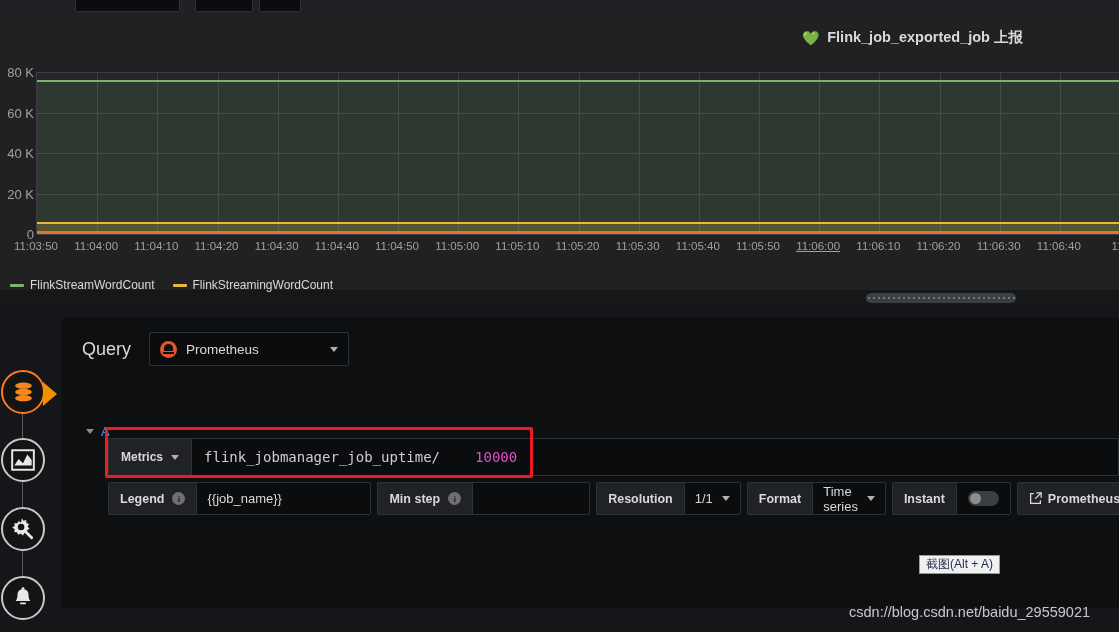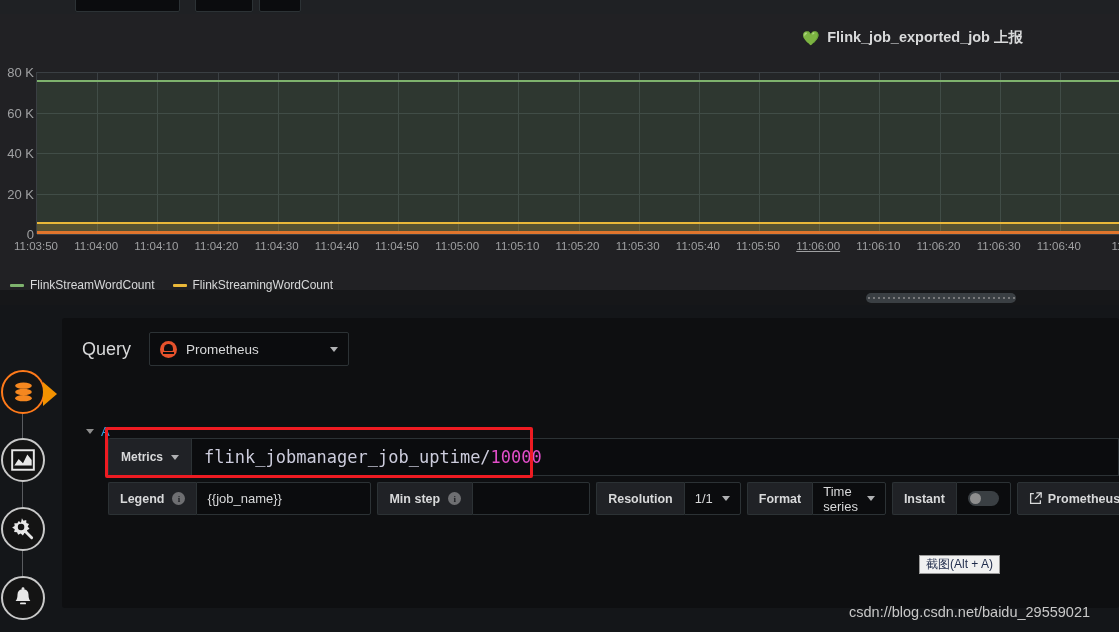--- a/index.html
+++ b/index.html
@@ -133,22 +133,23 @@
   .seg {
     height: 38px; display: flex; align-items: center;
     background: #202226; border: 1px solid #2c3235; border-right: none;
     padding: 0 12px; font-size: 12px; font-weight: bold; color: #d8d9da;
     gap: 8px; white-space: nowrap;
   }
   .metrics-btn { border-radius: 2px 0 0 2px; cursor: pointer; }
   .expr-field {
     flex: 1; height: 38px; background: #0b0c0e; border: 1px solid #2c3235;
     display: flex; align-items: center; padding: 0 12px;
-    font-family: "DejaVu Sans Mono", monospace; font-size: 17px; color: #ccccdc;
+    font-family: "DejaVu Sans Mono", monospace; font-size: 14px; color: #ccccdc;
     cursor: text;
+    gap: 35px;
   }
   .expr-num { color: #e24ec9; }
 
   .opt-row { display: flex; align-items: center; gap: 6px; margin-top: 6px; }
   .field-group { display: flex; align-items: center; }
   .fg-label {
     height: 33px; background: #202226; border: 1px solid #2c3235; border-right: none;
     display: flex; align-items: center; gap: 8px; padding: 0 11px;
     font-size: 12.5px; font-weight: bold; color: #d8d9da;
     border-radius: 2px 0 0 2px; white-space: nowrap;

